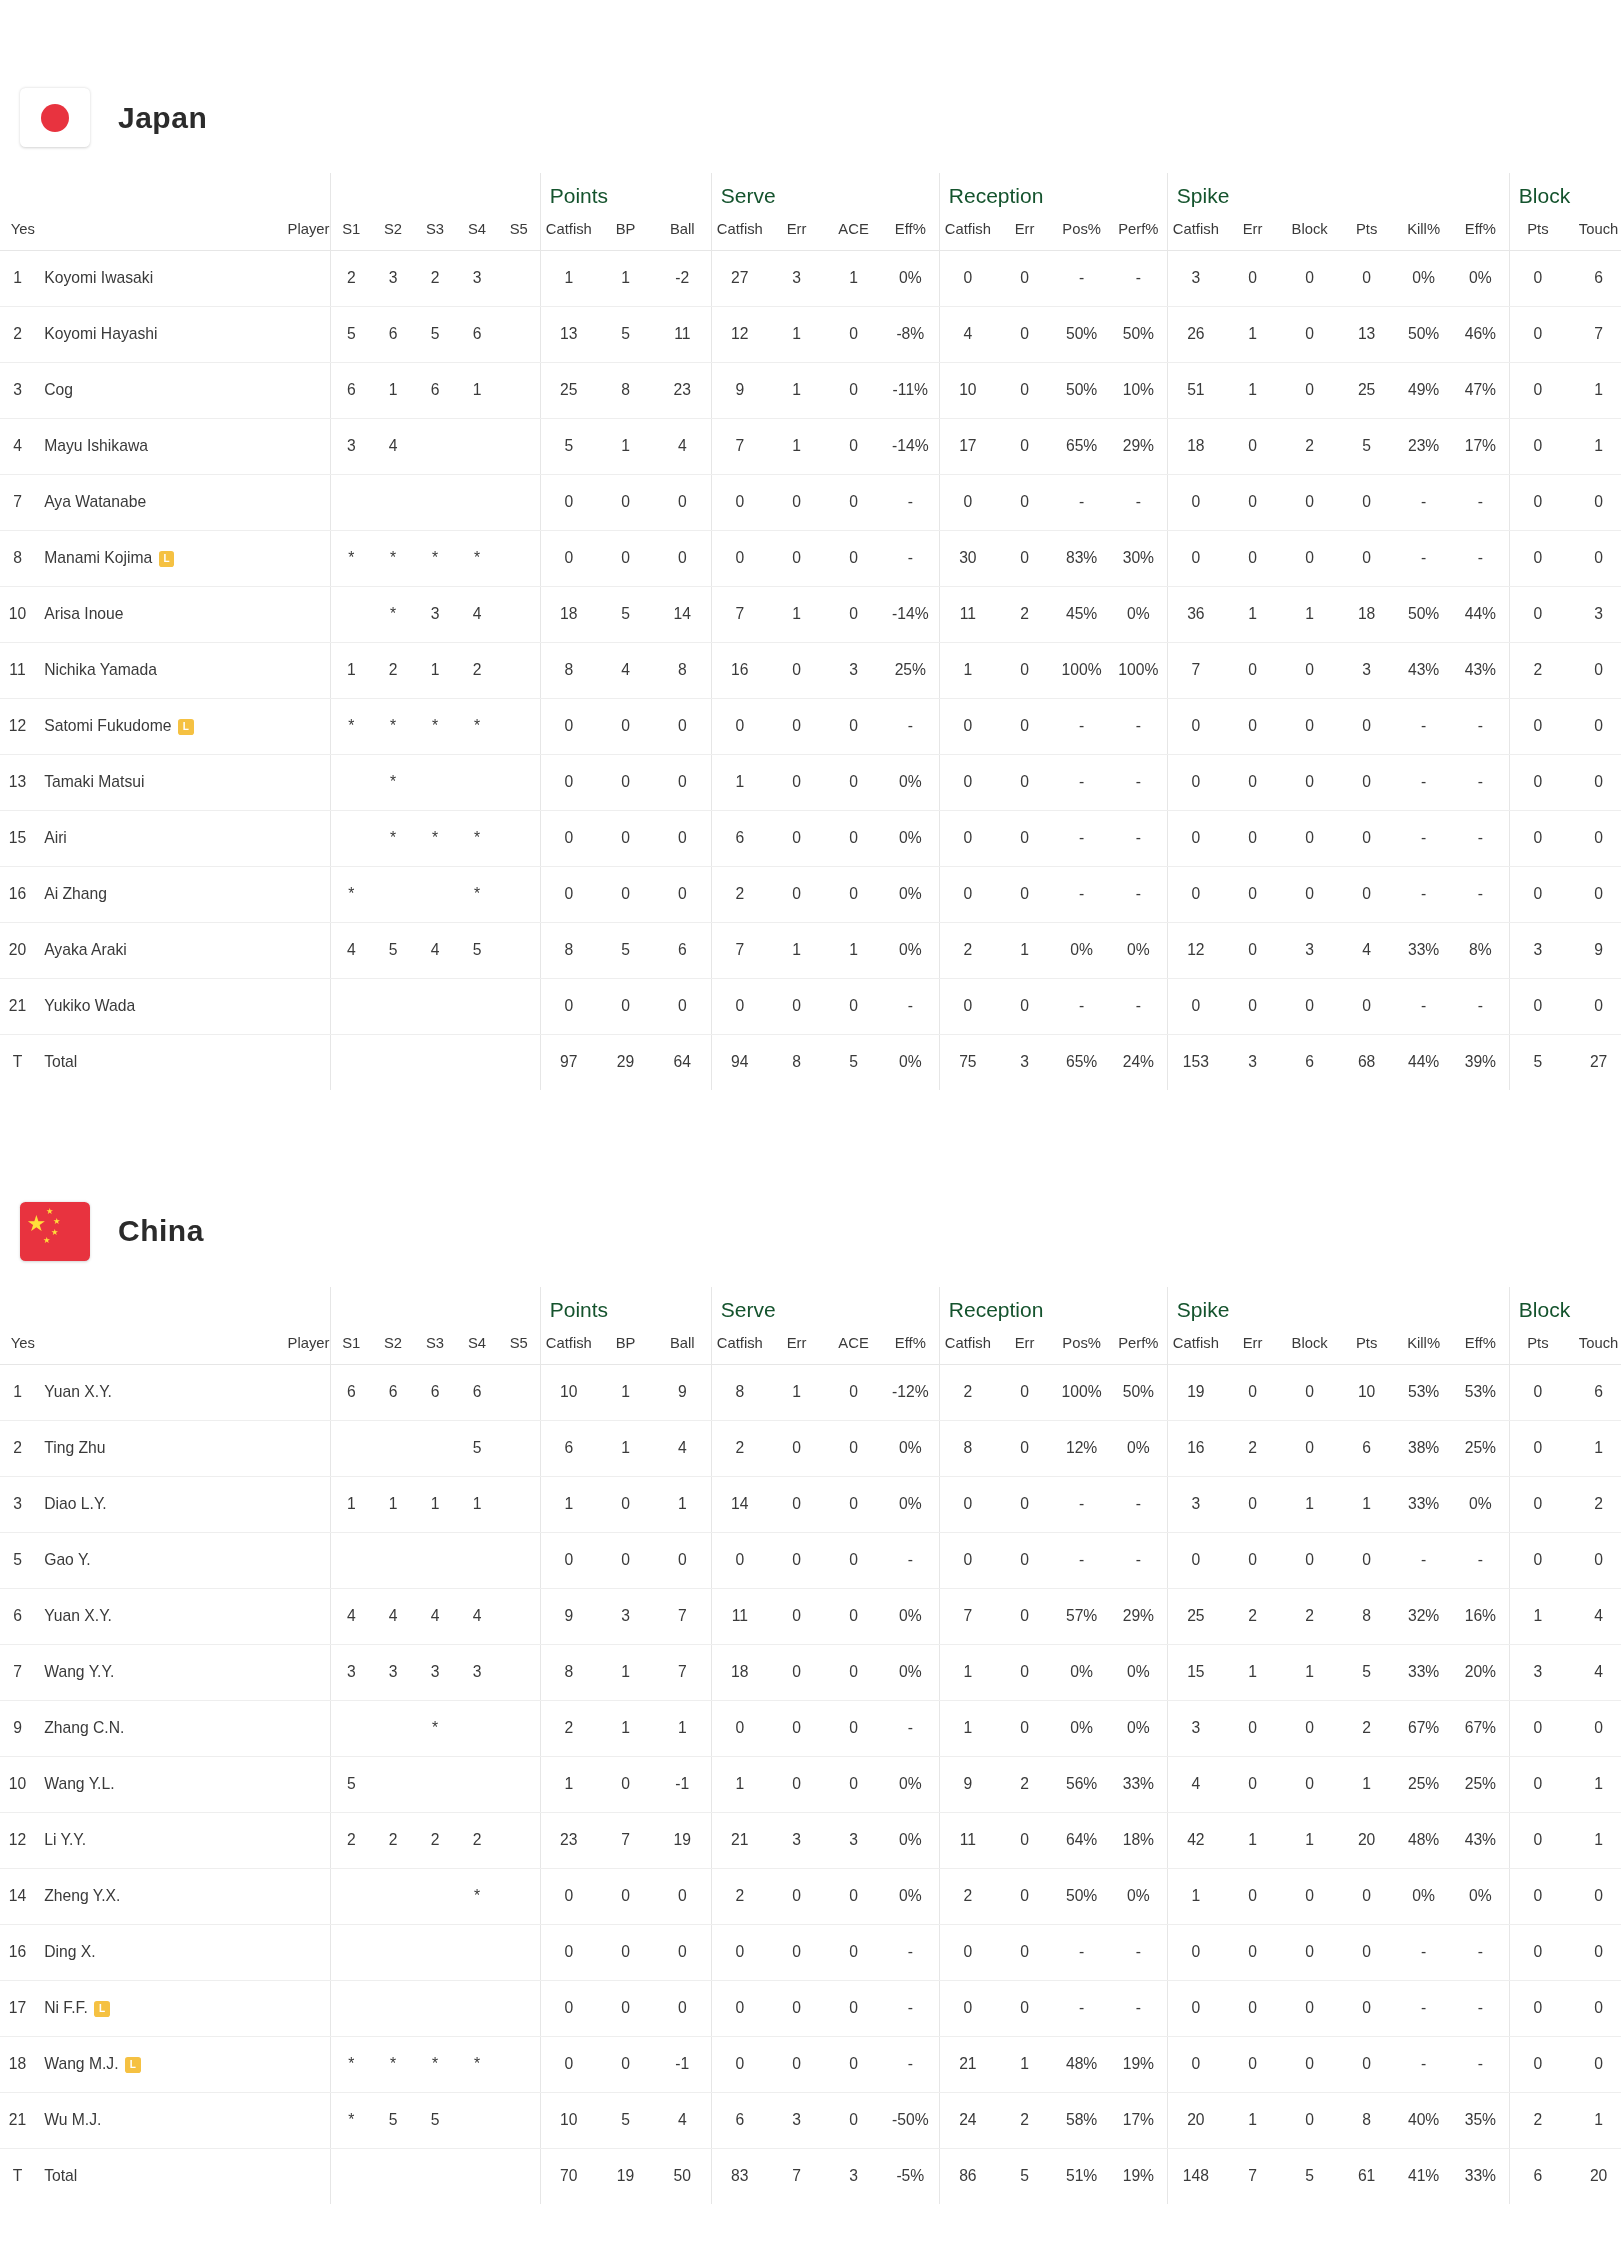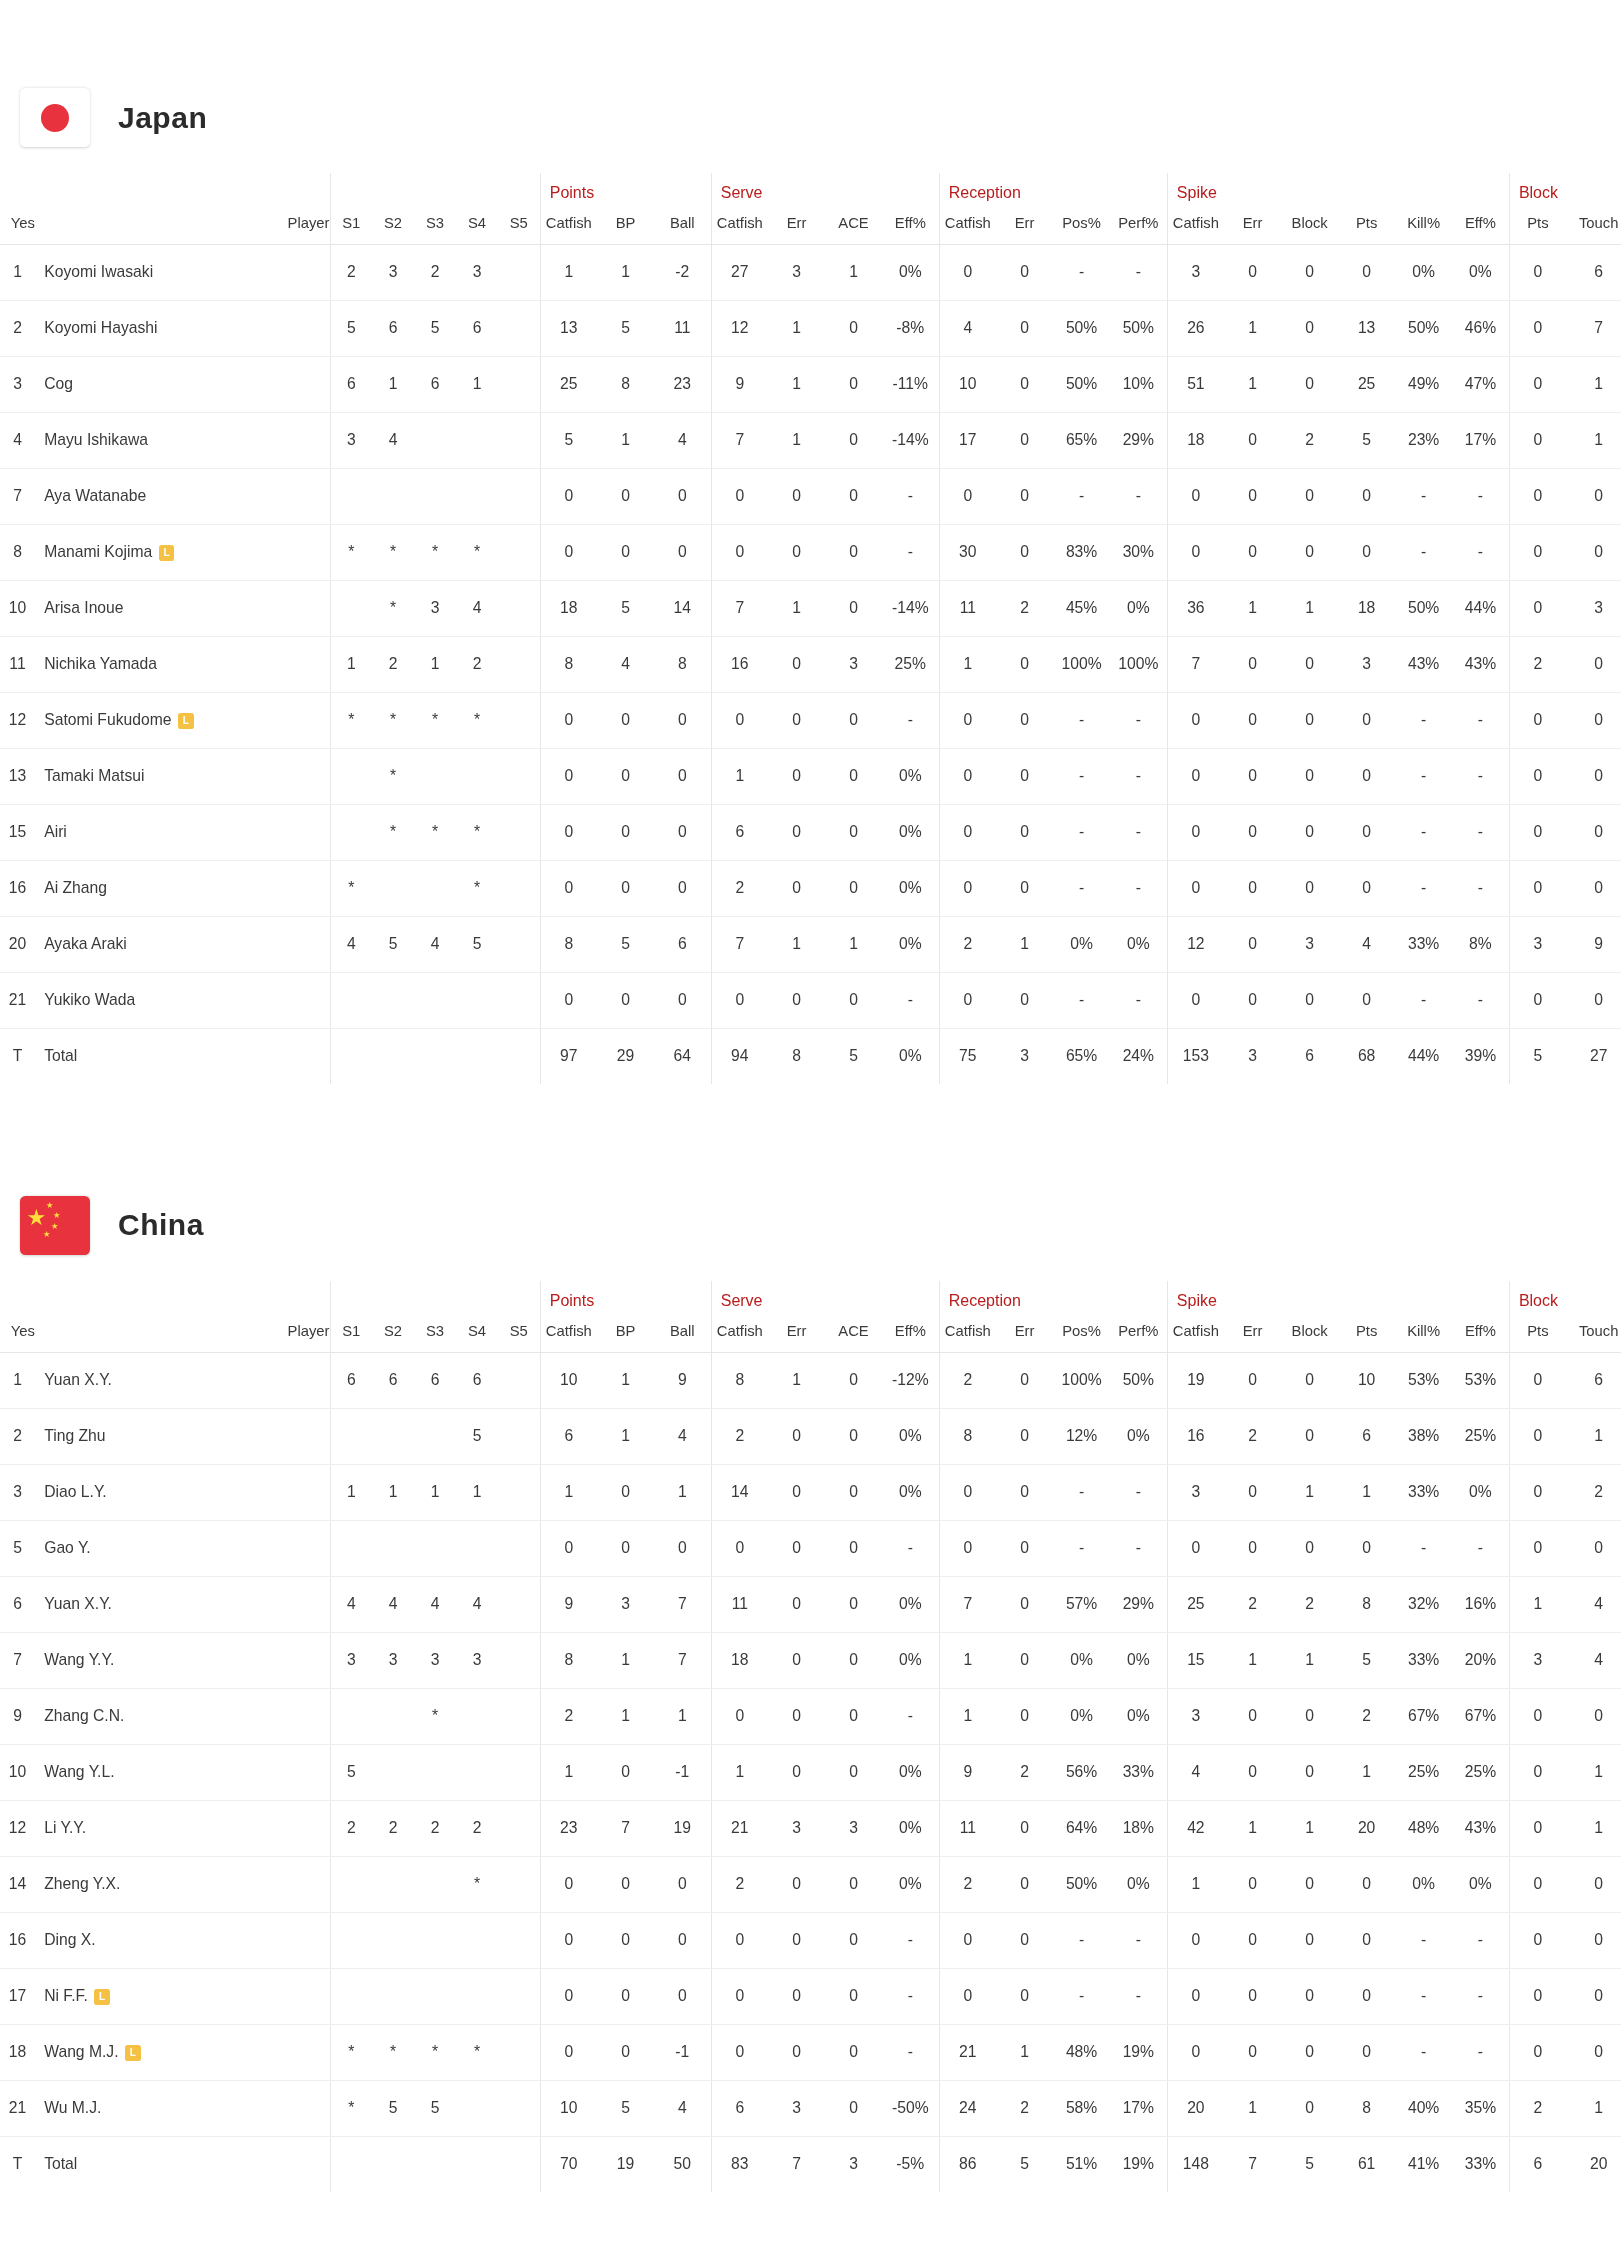--- a/index.html
+++ b/index.html
@@ -13,21 +13,21 @@
   .flag-cn{background:#e8333f;}
   .flag-cn .st{position:absolute;color:#ffdf3a;line-height:1;}
   .flag-cn .s1{left:6.5px;top:11px;font-size:22px;}
   .flag-cn .s2{left:26px;top:5.5px;font-size:8.3px;}
   .flag-cn .s3{left:33px;top:14.8px;font-size:8.3px;}
   .flag-cn .s4{left:31px;top:26px;font-size:8.3px;}
   .flag-cn .s5{left:23px;top:34px;font-size:8.3px;}
   .team-name{font-size:30px;font-weight:600;color:#2b2b2b;letter-spacing:0.5px;}
   table{border-collapse:collapse;width:1622px;table-layout:fixed;}
   th,td{font-size:15.7px;font-weight:400;color:#3a3a3a;padding:0;}
-  .grp-row th{font-size:16px;color:#b91c1c;text-align:left;padding:11px 0 7.4px 9.2px;vertical-align:bottom;font-weight:400;}
+  .grp-row th{font-size:21px;color:#14532d;text-align:left;padding:11px 0 7.4px 9.2px;vertical-align:bottom;font-weight:400;}
   .sub-row th{font-size:14.8px;color:#3a3a3a;text-align:center;padding:5.5px 0 13px 0;font-weight:400;border-bottom:0.9px solid #e6e6e6;vertical-align:bottom;}
   .sub-row th.left{text-align:right;padding-left:9.2px;}
   tbody td{height:55px;border-bottom:0.9px solid #eeeeee;text-align:center;vertical-align:middle;}
   tbody td.left{text-align:left;padding-left:9.2px;}
   tbody tr.total td{border-bottom:none;}
   .c-yes{width:35px;}
   .c-player{width:295px;}
   .c-set{width:42px;}
   .c-num{width:57px;}
   .c-wide{width:65px;}

